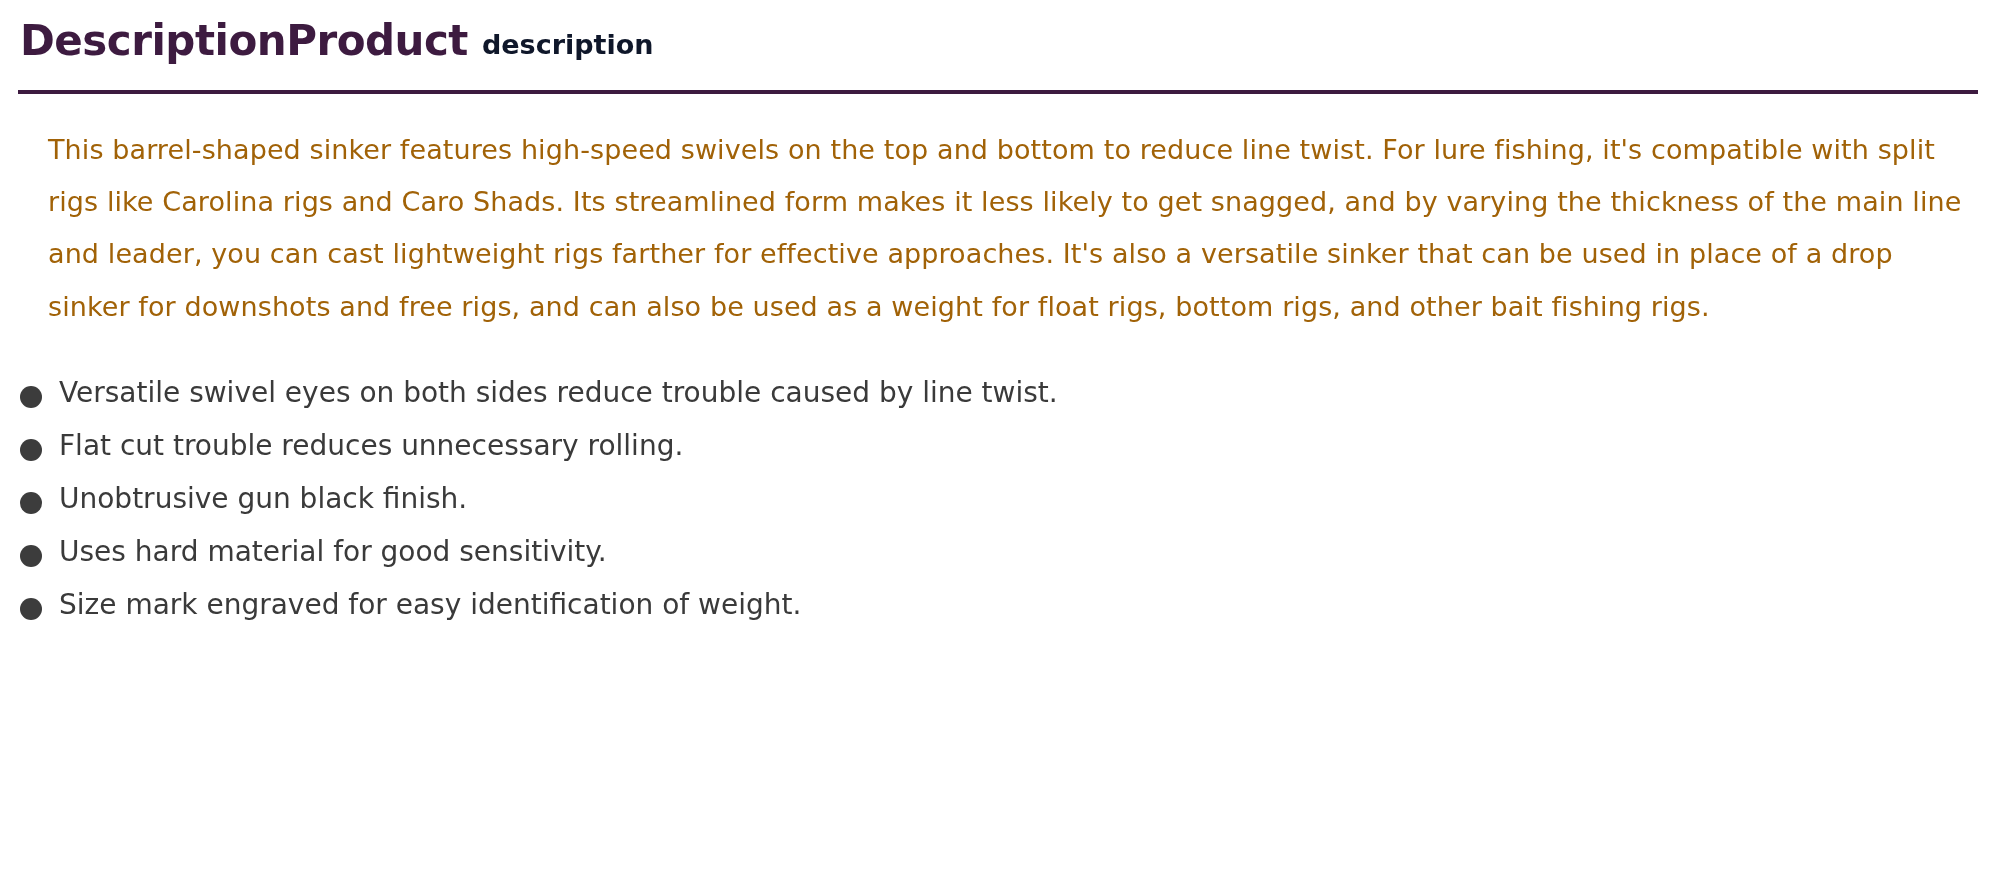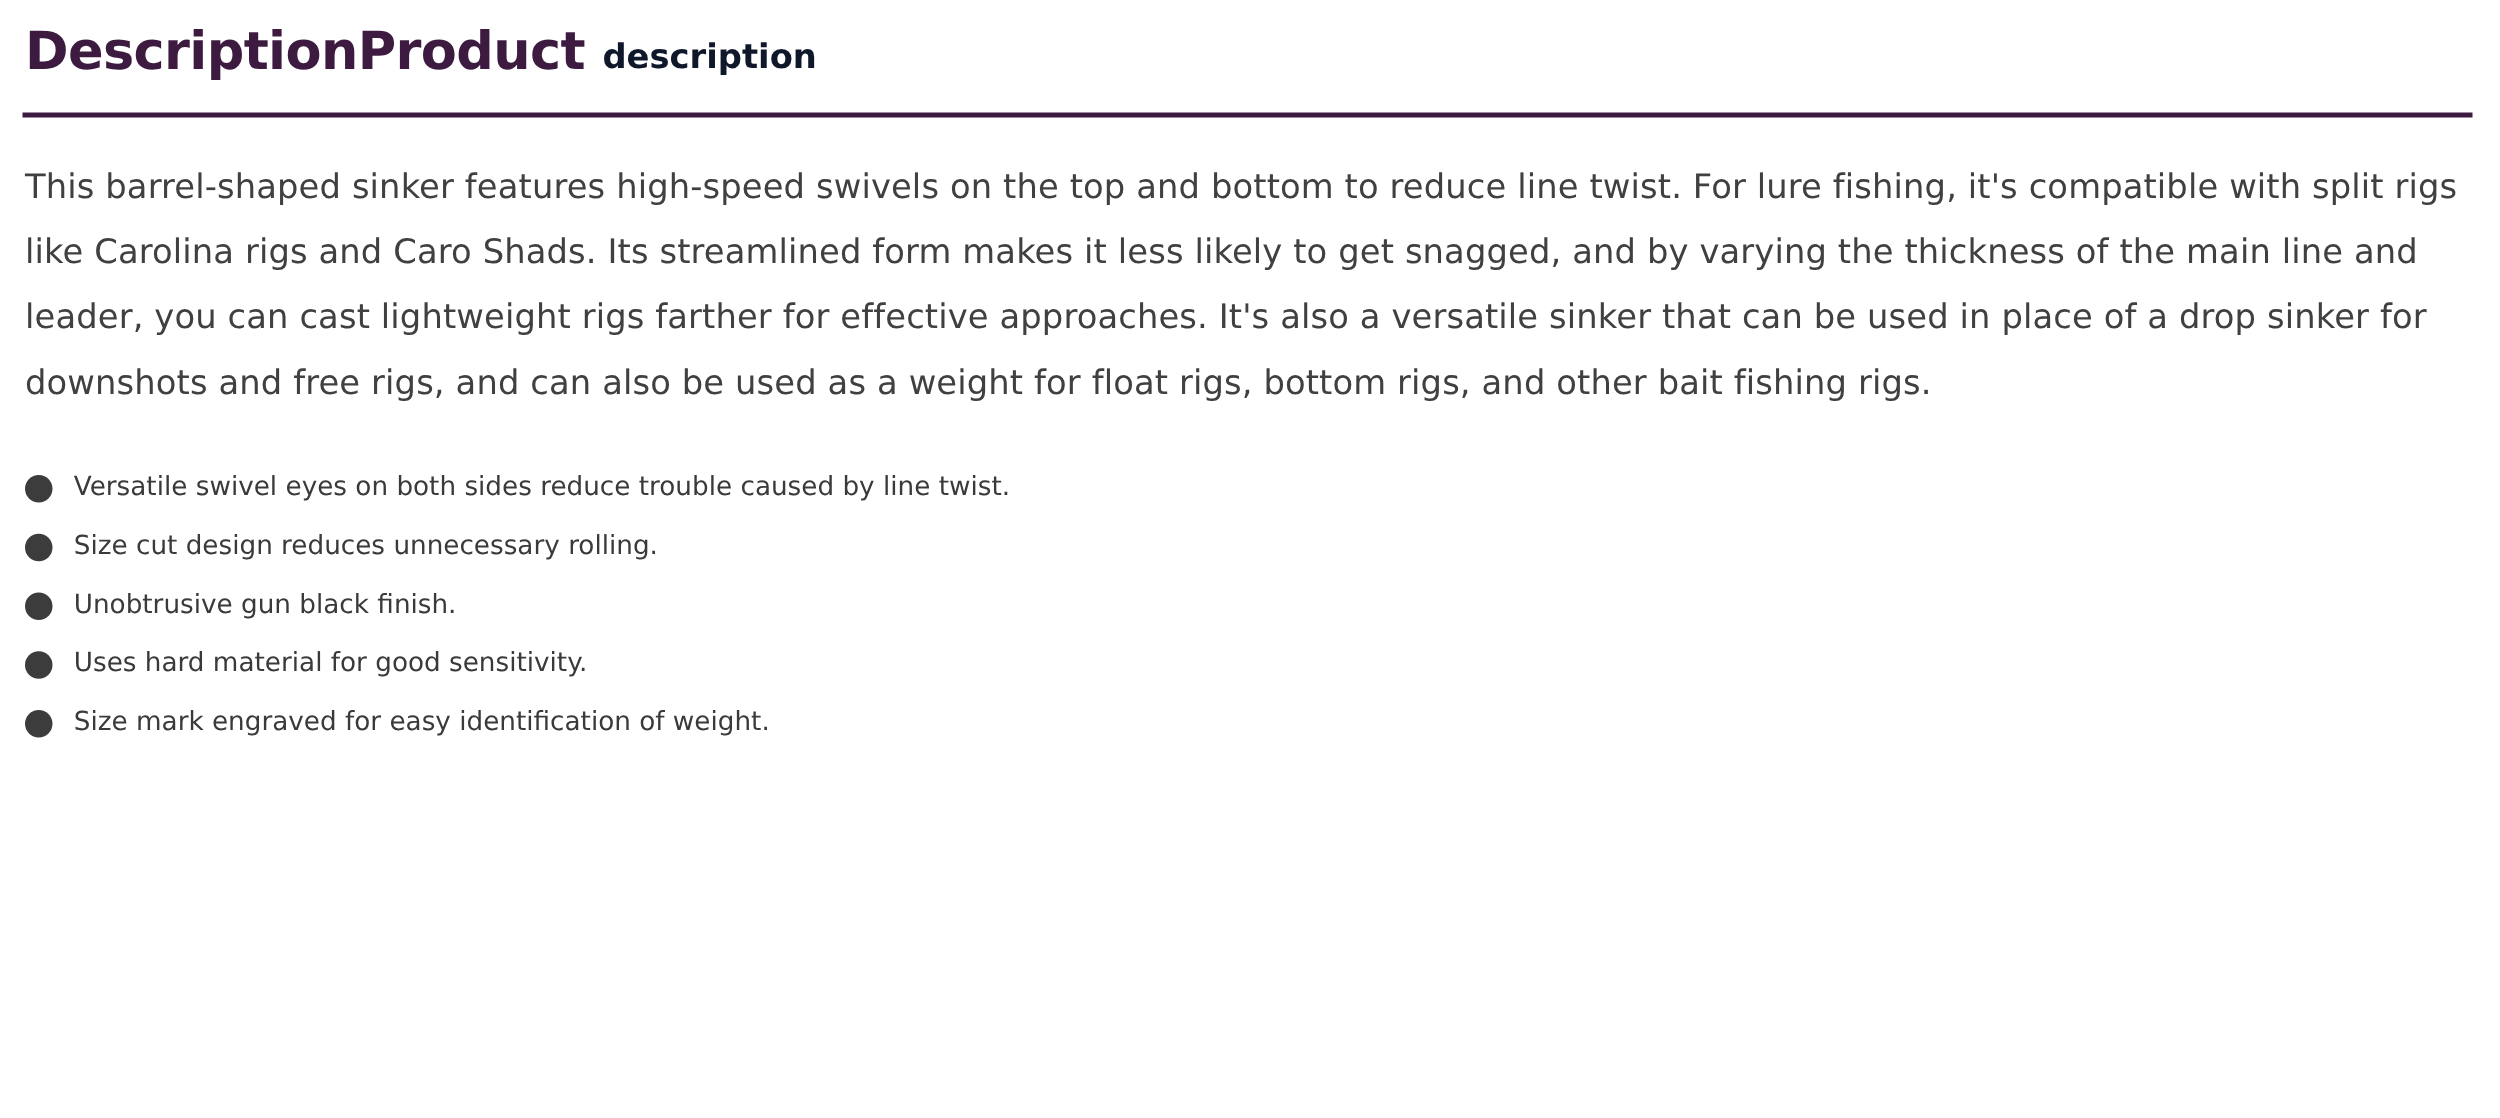--- a/index.html
+++ b/index.html
@@ -46,33 +46,34 @@
     margin-top: 26px;
     height: 4px;
     background: #3d1b40;
     width: 100%;
   }
   .body-copy {
     margin-top: 30px;
     padding-left: 2px;
     font-size: 27px;
     line-height: 1.93;
-    color: #404040;
+    color: #a16207;
     letter-spacing: 0.1px;
     max-width: 1960px;
+    margin-left: 28px;
   }
   .feature-list {
     margin-top: 46px;
     padding-left: 2px;
     list-style: none;
   }
   .feature-item {
     display: flex;
-    align-items: flex-start;
-    font-size: 21px;
+    align-items: flex-end;
+    font-size: 28px;
     color: #3a3a3a;
     line-height: 1.0;
     margin-bottom: 25px;
   }
   .bullet {
     width: 22px;
     height: 22px;
     border-radius: 50%;
     background: #3c3c3c;
     margin-right: 17px;
@@ -95,21 +96,21 @@
 
   <p class="body-copy">This barrel-shaped sinker features high-speed swivels on the top and bottom to reduce line twist. For lure fishing, it's compatible with split rigs like Carolina rigs and Caro Shads. Its streamlined form makes it less likely to get snagged, and by varying the thickness of the main line and leader, you can cast lightweight rigs farther for effective approaches. It's also a versatile sinker that can be used in place of a drop sinker for downshots and free rigs, and can also be used as a weight for float rigs, bottom rigs, and other bait fishing rigs.</p>
 
   <ul class="feature-list">
     <li class="feature-item">
       <span class="bullet"></span>
       <span>Versatile swivel eyes on both sides reduce trouble caused by line twist.</span>
     </li>
     <li class="feature-item">
       <span class="bullet"></span>
-      <span>Size cut design reduces unnecessary rolling.</span>
+      <span>Flat cut trouble reduces unnecessary rolling.</span>
     </li>
     <li class="feature-item">
       <span class="bullet"></span>
       <span>Unobtrusive gun black finish.</span>
     </li>
     <li class="feature-item">
       <span class="bullet"></span>
       <span>Uses hard material for good sensitivity.</span>
     </li>
     <li class="feature-item">

